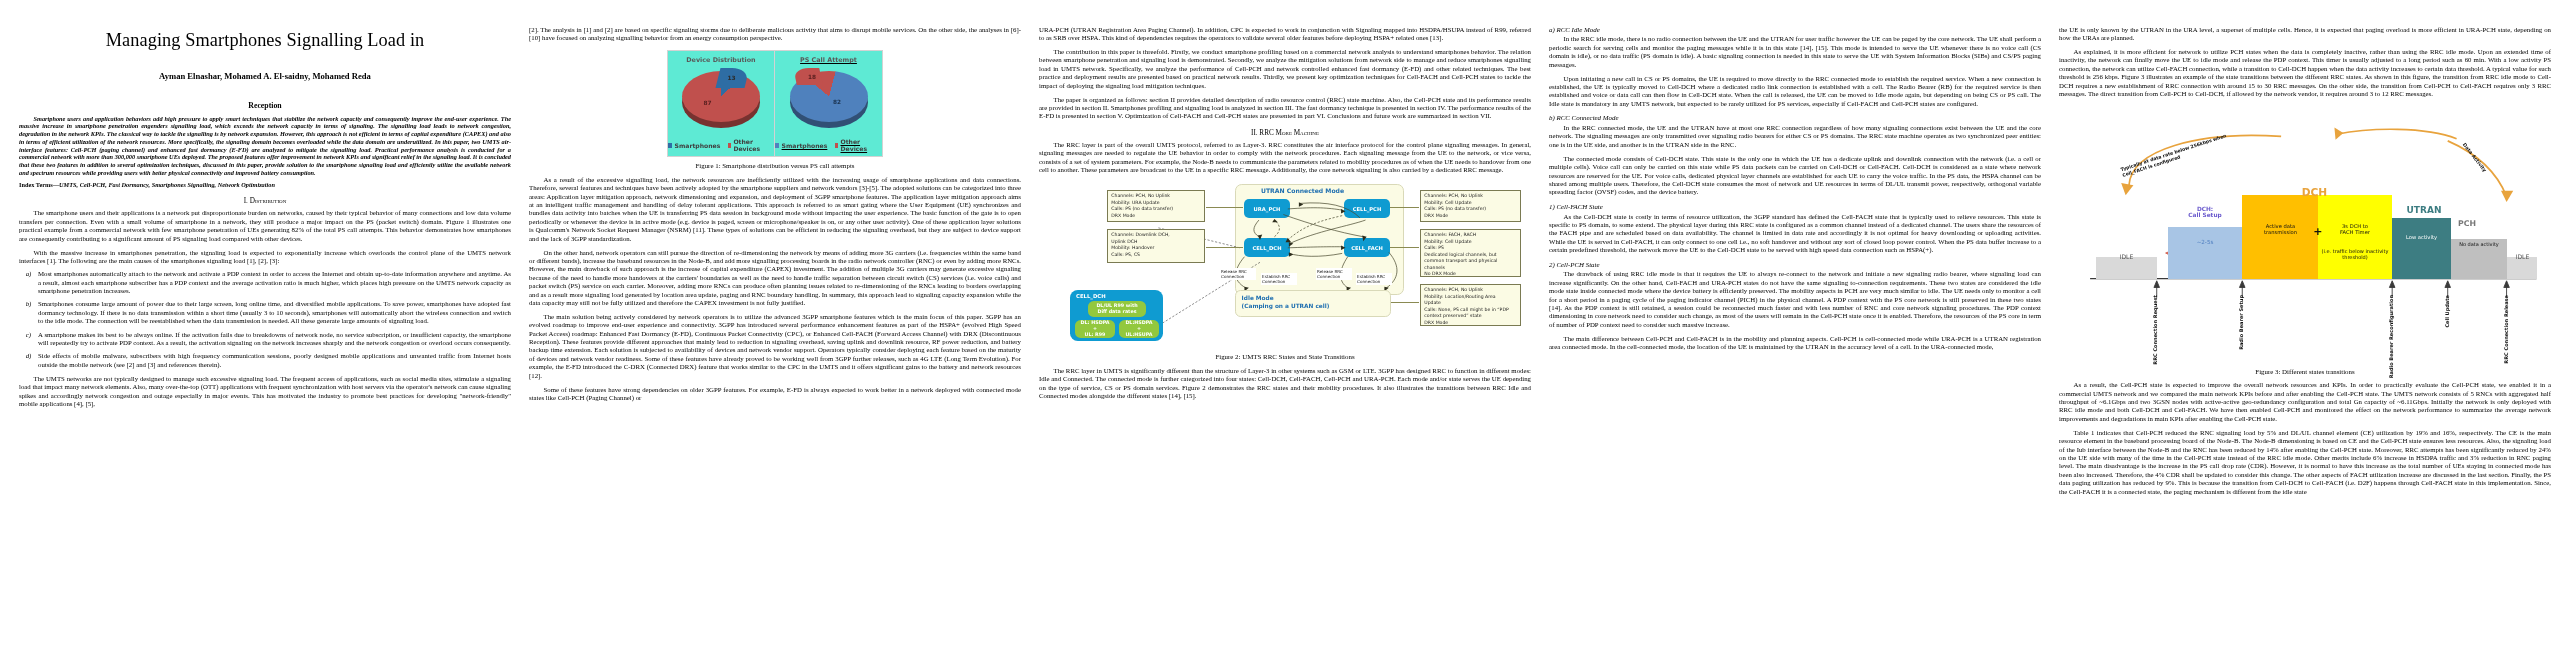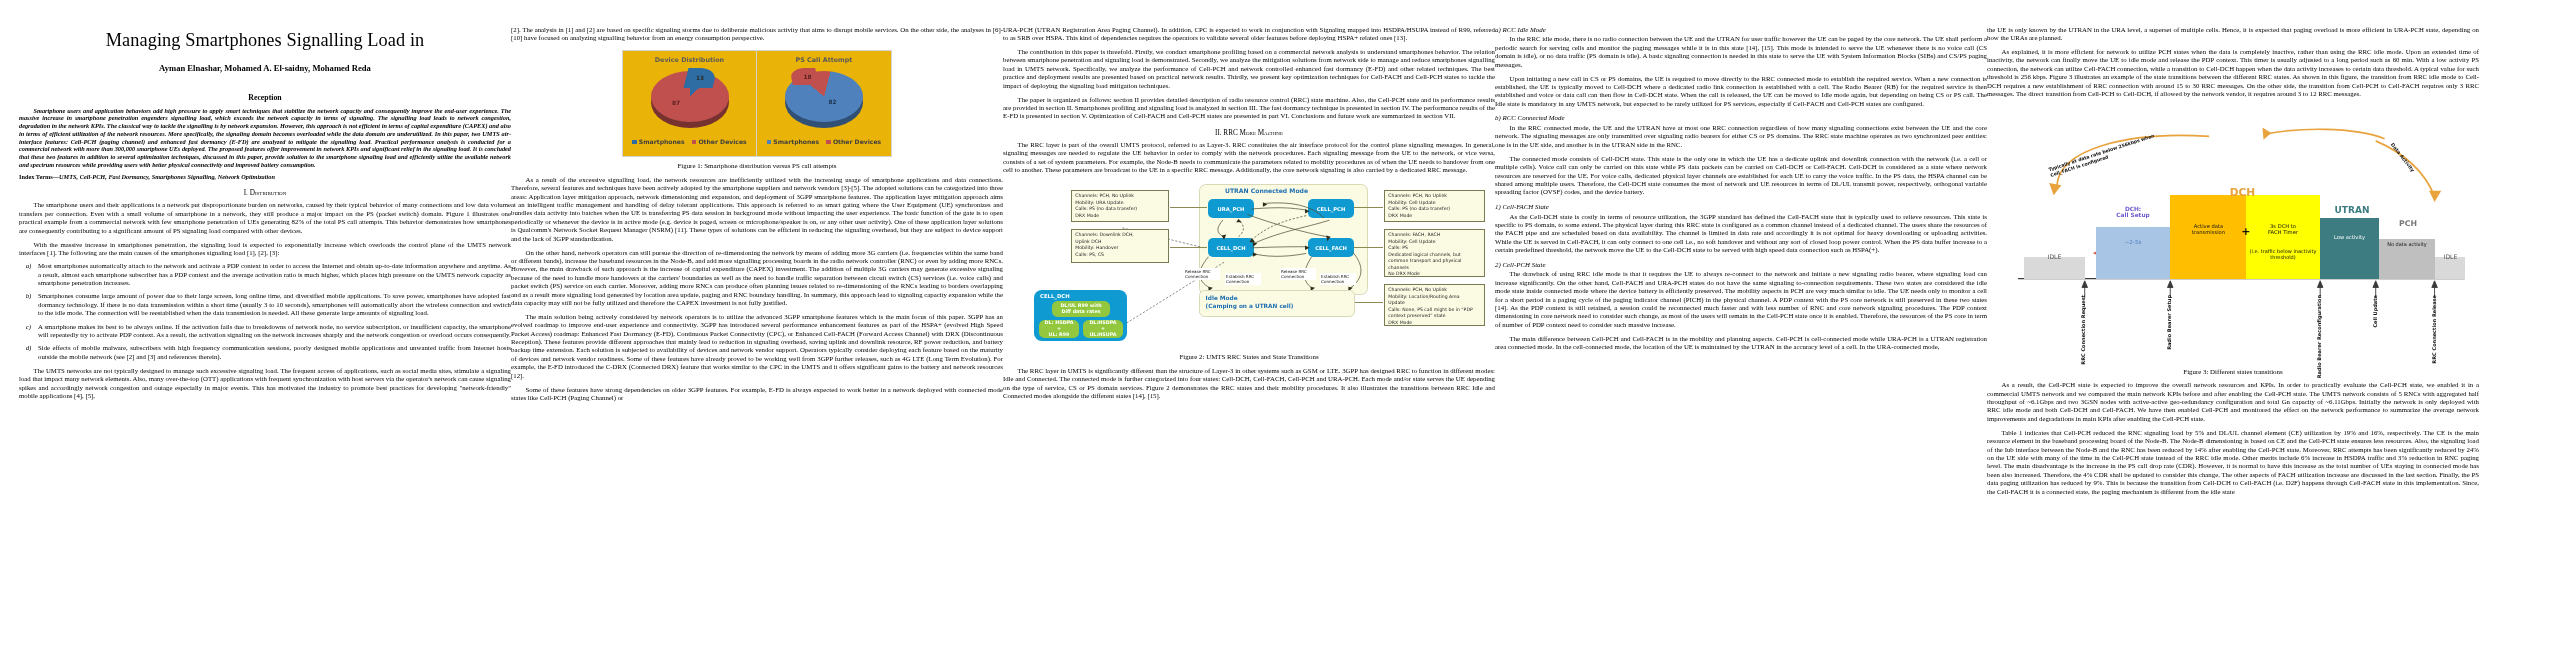--- a/index.html
+++ b/index.html
@@ -1,37 +1,37 @@
 <!DOCTYPE html>
 <html style="font-size:9px"><head>
 <meta charset="utf-8">
 <style>
   html,body{margin:0;padding:0;background:#fff;}
   body{width:2576px;height:667px;font-family:"Liberation Serif",serif;color:#000;overflow:hidden;}
   .page{position:relative;width:2576px;height:667px;padding:0;box-sizing:border-box;}
-  .cols{display:flex;width:2576px;height:667px;box-sizing:border-box;padding:25.6px 19px 5.6px 19px;gap:0;}
+  .cols{display:flex;width:2576px;height:667px;box-sizing:border-box;padding:25.6px 19px 5.6px 19px;gap:18px;}
   .col{width:492px;flex:0 0 492px;box-sizing:border-box;}
   .title{font-size:18.3px;line-height:1.18;text-align:center;font-weight:400;margin:4.4px 0 0 0;letter-spacing:0.1px;}
-  .authors{font-size:8.6px;font-weight:bold;text-align:center;margin-top:11px;font-family:"Liberation Serif",serif;}
+  .authors{font-size:8.6px;font-weight:bold;text-align:center;margin-top:19px;font-family:"Liberation Serif",serif;}
   .abs-head{font-size:7.8px;font-weight:bold;text-align:center;margin-top:20px;margin-bottom:5px;}
   p{margin:0;}
   .abstract{font-size:6.3px;line-height:1.23;text-align:justify;font-weight:bold;font-style:italic;text-indent:14.5px;}
   .kw{font-size:6.3px;line-height:1.23;text-align:justify;font-weight:bold;font-style:italic;margin-top:5px;}
   .kw b{font-style:normal;}
   .sec{font-size:7.2px;text-align:center;margin:8.3px 0 3.9px 0;font-variant:small-caps;}
   .subsec{font-size:6.9px;text-align:left;font-style:italic;margin:6.1px 0 2.8px 0;}
   .body{font-size:6.8px;line-height:1.235;text-align:justify;text-indent:14.5px;margin-top:0;}
   .body.cont{text-indent:14.5px;margin-top:5.6px;}
   .list{font-size:6.8px;line-height:1.235;text-align:justify;margin-top:5px;padding-left:19px;position:relative;}
   .list .mk{position:absolute;left:6.7px;font-style:italic;}
   .cap{font-size:6.9px;text-align:center;margin-top:5px;margin-bottom:6.7px;}
   
   .fig1{margin-top:7.8px;display:flex;justify-content:center;}
-  .fig1 .pbox{border:0.6px solid #d3d3d3;width:135px;height:107px;box-sizing:border-box;
-       display:flex;flex-direction:column;align-items:center;padding-top:5px;background:#eab308;}
+  .fig1 .pbox{border:0.6px solid #d3d3d3;width:108px;height:107px;box-sizing:border-box;
+       display:flex;flex-direction:column;align-items:center;padding-top:5px;background:#5eead4;}
   .pt{font-family:"DejaVu Sans",sans-serif;font-size:6.4px;color:#595959;font-weight:600;}
   .pie-wrap{position:relative;width:93px;height:66px;margin-top:3.9px;}
   .pie{position:absolute;left:7.8px;top:3.3px;width:78px;height:51px;border-radius:50%;}
   .pie.shadow{top:9px;filter:brightness(.62);}
   .plabel{position:absolute;font-family:"DejaVu Sans",sans-serif;font-size:5.8px;color:#5b2020;font-weight:600;}
   .exp{position:absolute;width:29px;height:20px;border-radius:50% 50% 50% 50%;}
   .leg{display:flex;gap:7.2px;font-family:"DejaVu Sans",sans-serif;font-size:6.1px;color:#3f3f3f;margin-top:4.4px;font-weight:600;}
   .leg span{display:flex;align-items:center;gap:2.2px;}
   .sw{width:4.4px;height:4.4px;display:inline-block;}
   
@@ -100,21 +100,21 @@
           <span>
                 <i class="sw" style="background:#2e6da4"></i>
                 <em style="font-style:normal">Smartphones</em>
               </span>
           <span>
                 <i class="sw" style="background:#c0504d"></i>
                 <em style="font-style:normal">Other Devices</em>
               </span>
         </div>
       </div>
-      <div class="pbox" style="border-left:none;">
+      <div class="pbox" style="border-left:none;text-decoration:underline;">
         <div class="pt">PS Call Attempt</div>
         <div class="pie-wrap">
           <div class="pie shadow" style="background:conic-gradient(from 310deg,#c0504d 0 64.8deg,#4f81bd 64.8deg 360deg);"></div>
           <div class="pie" style="background:conic-gradient(from 310deg,#c0504d 0 64.8deg,#4f81bd 64.8deg 360deg);"></div>
           <div class="exp" style="left:13.3px;top:0px;width:25.6px;height:16.7px;background:#c0504d;border-radius:60% 0 0 0;transform:skewX(12deg);"></div>
           <div class="plabel" style="left:26px;top:5.6px;">18</div>
           <div class="plabel" style="left:51px;top:31px;color:#1b3350;">82</div>
         </div>
         <div class="leg">
           <span>
@@ -316,21 +316,21 @@
       <div class="btxt" style="left:251px;top:123px;width:15.6px;font-size:11px;font-weight:bold;">+</div>
       <div class="btxt" style="left:260px;top:121px;width:72px;white-space:pre-line;">3s DCH to
 FACH Timer</div>
       <div class="btxt" style="left:261px;top:146px;width:70px;font-size:5px;">(i.e. traffic below inactivity threshold)</div>
       <div class="btxt" style="left:333px;top:132px;width:59px;color:#fff;">Low activity</div>
       <div class="btxt" style="left:392px;top:139px;width:56px;font-size:5px;">No data activity</div>
       <div class="btxt" style="left:448px;top:151px;width:31px;color:#555;font-size:6.1px;">IDLE</div>
 
       <div class="bttl" style="left:222px;top:84px;width:67px;text-align:center;font-size:10.6px;color:#e8a33d;">DCH</div>
       <div class="bttl" style="left:340px;top:103px;width:50px;text-align:center;font-size:9px;color:#3d7d82;">UTRAN</div>
-      <div class="bttl" style="left:399px;top:117px;width:44px;text-align:center;font-size:7.8px;color:#777;">PCH</div>
+      <div class="bttl" style="left:399px;top:117px;width:44px;font-size:7.8px;color:#777;">PCH</div>
 
       <div class="curve" style="left:398px;top:53px;transform:rotate(52deg);color:#111;">Data Activity</div>
       <div class="curve" style="left:60px;top:47px;width:117px;transform:rotate(-18deg);font-size:4.6px;line-height:1.3;">Typically at data rate below 256kbps when Cell_FACH is configured</div>
 
       <div class="vlab" style="left:93px;top:193px;">RRC Connection Request</div>
       <div class="vlab" style="left:179px;top:193px;">Radio Bearer Setup</div>
       <div class="vlab" style="left:329px;top:193px;">Radio Bearer Reconfiguration</div>
       <div class="vlab" style="left:385px;top:193px;">Cell Update</div>
       <div class="vlab" style="left:444px;top:193px;">RRC Connection Release</div>
     </div>

